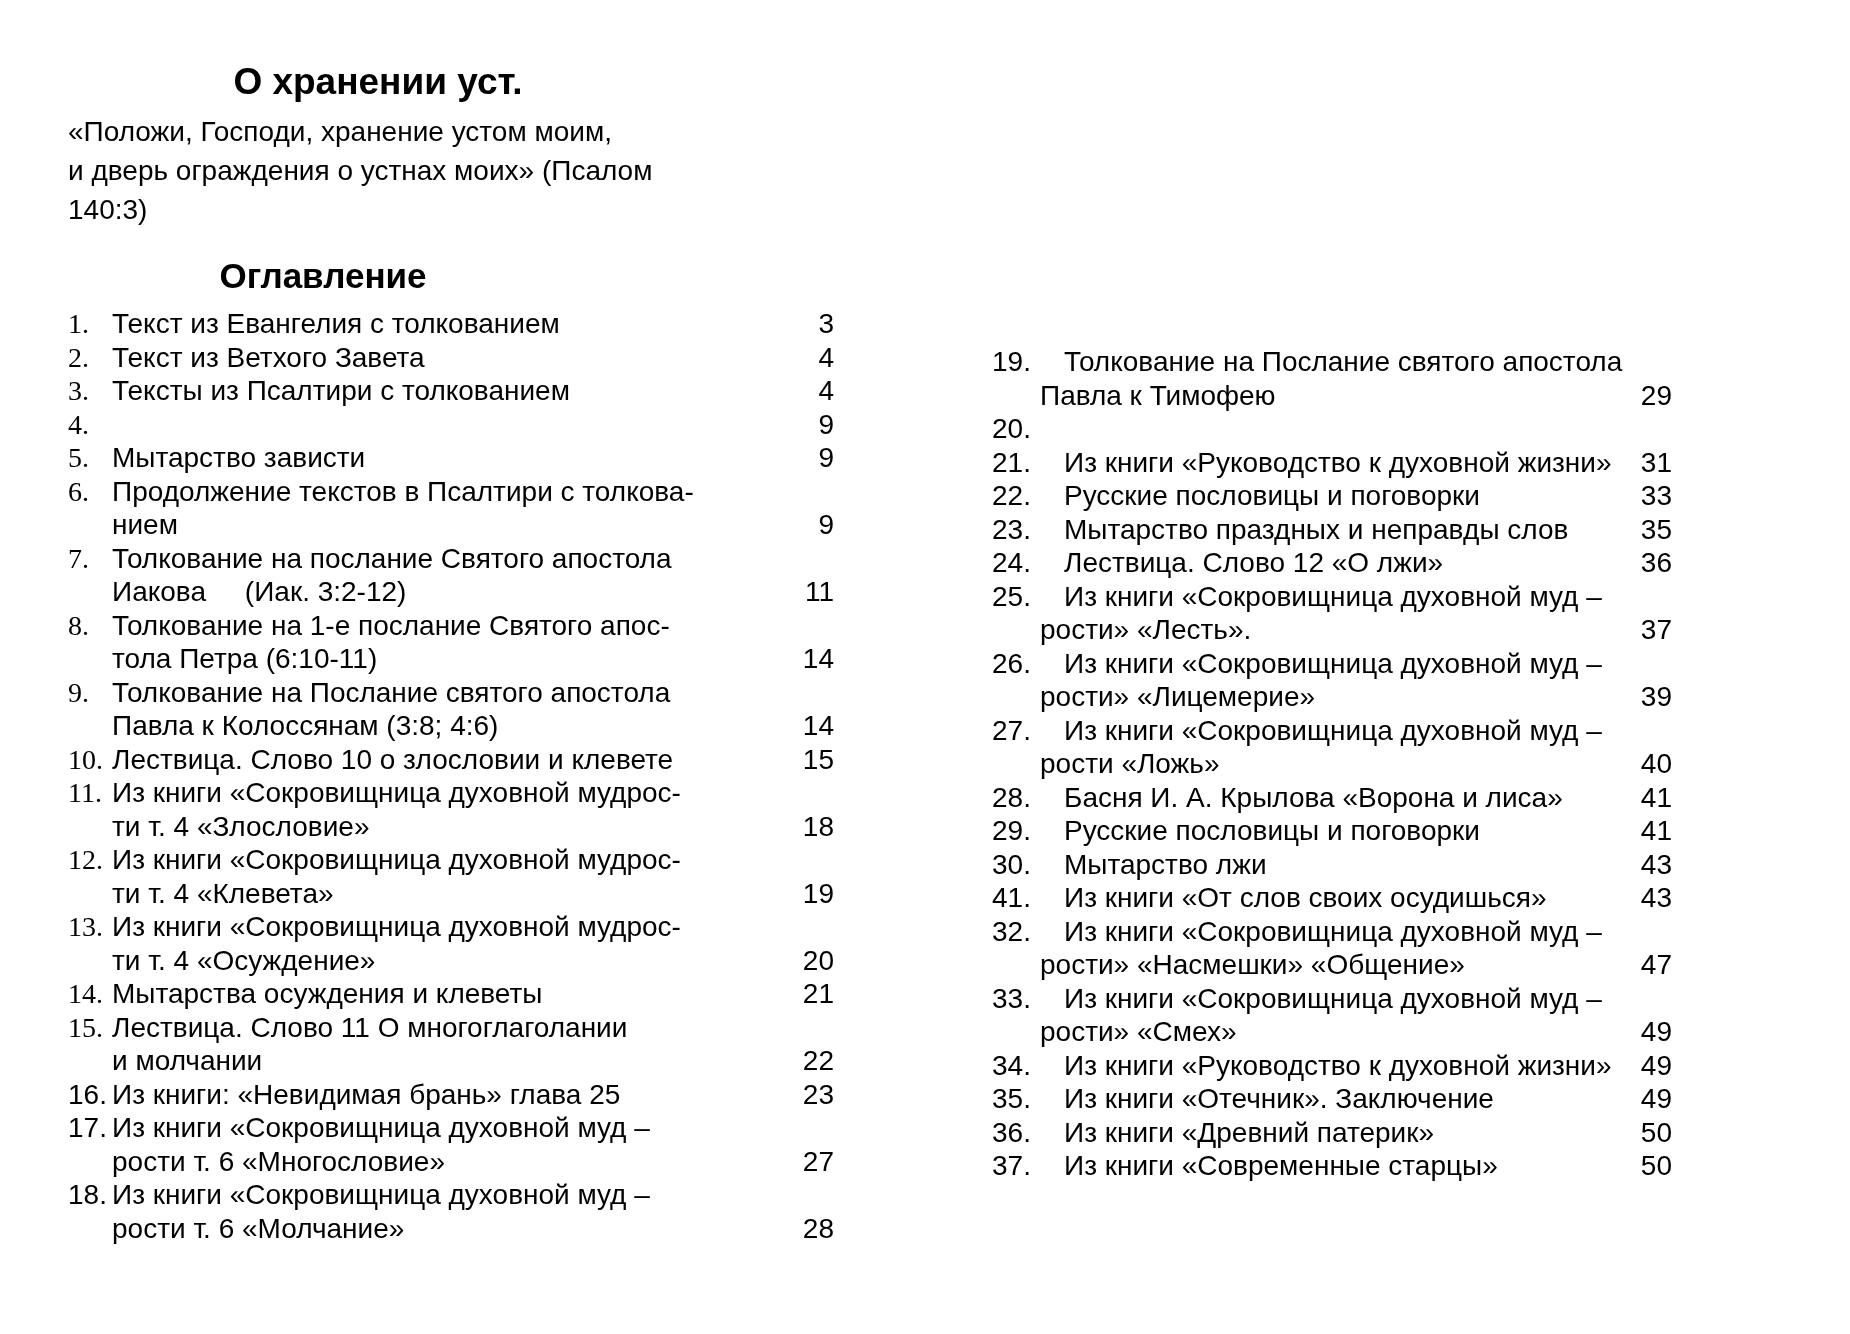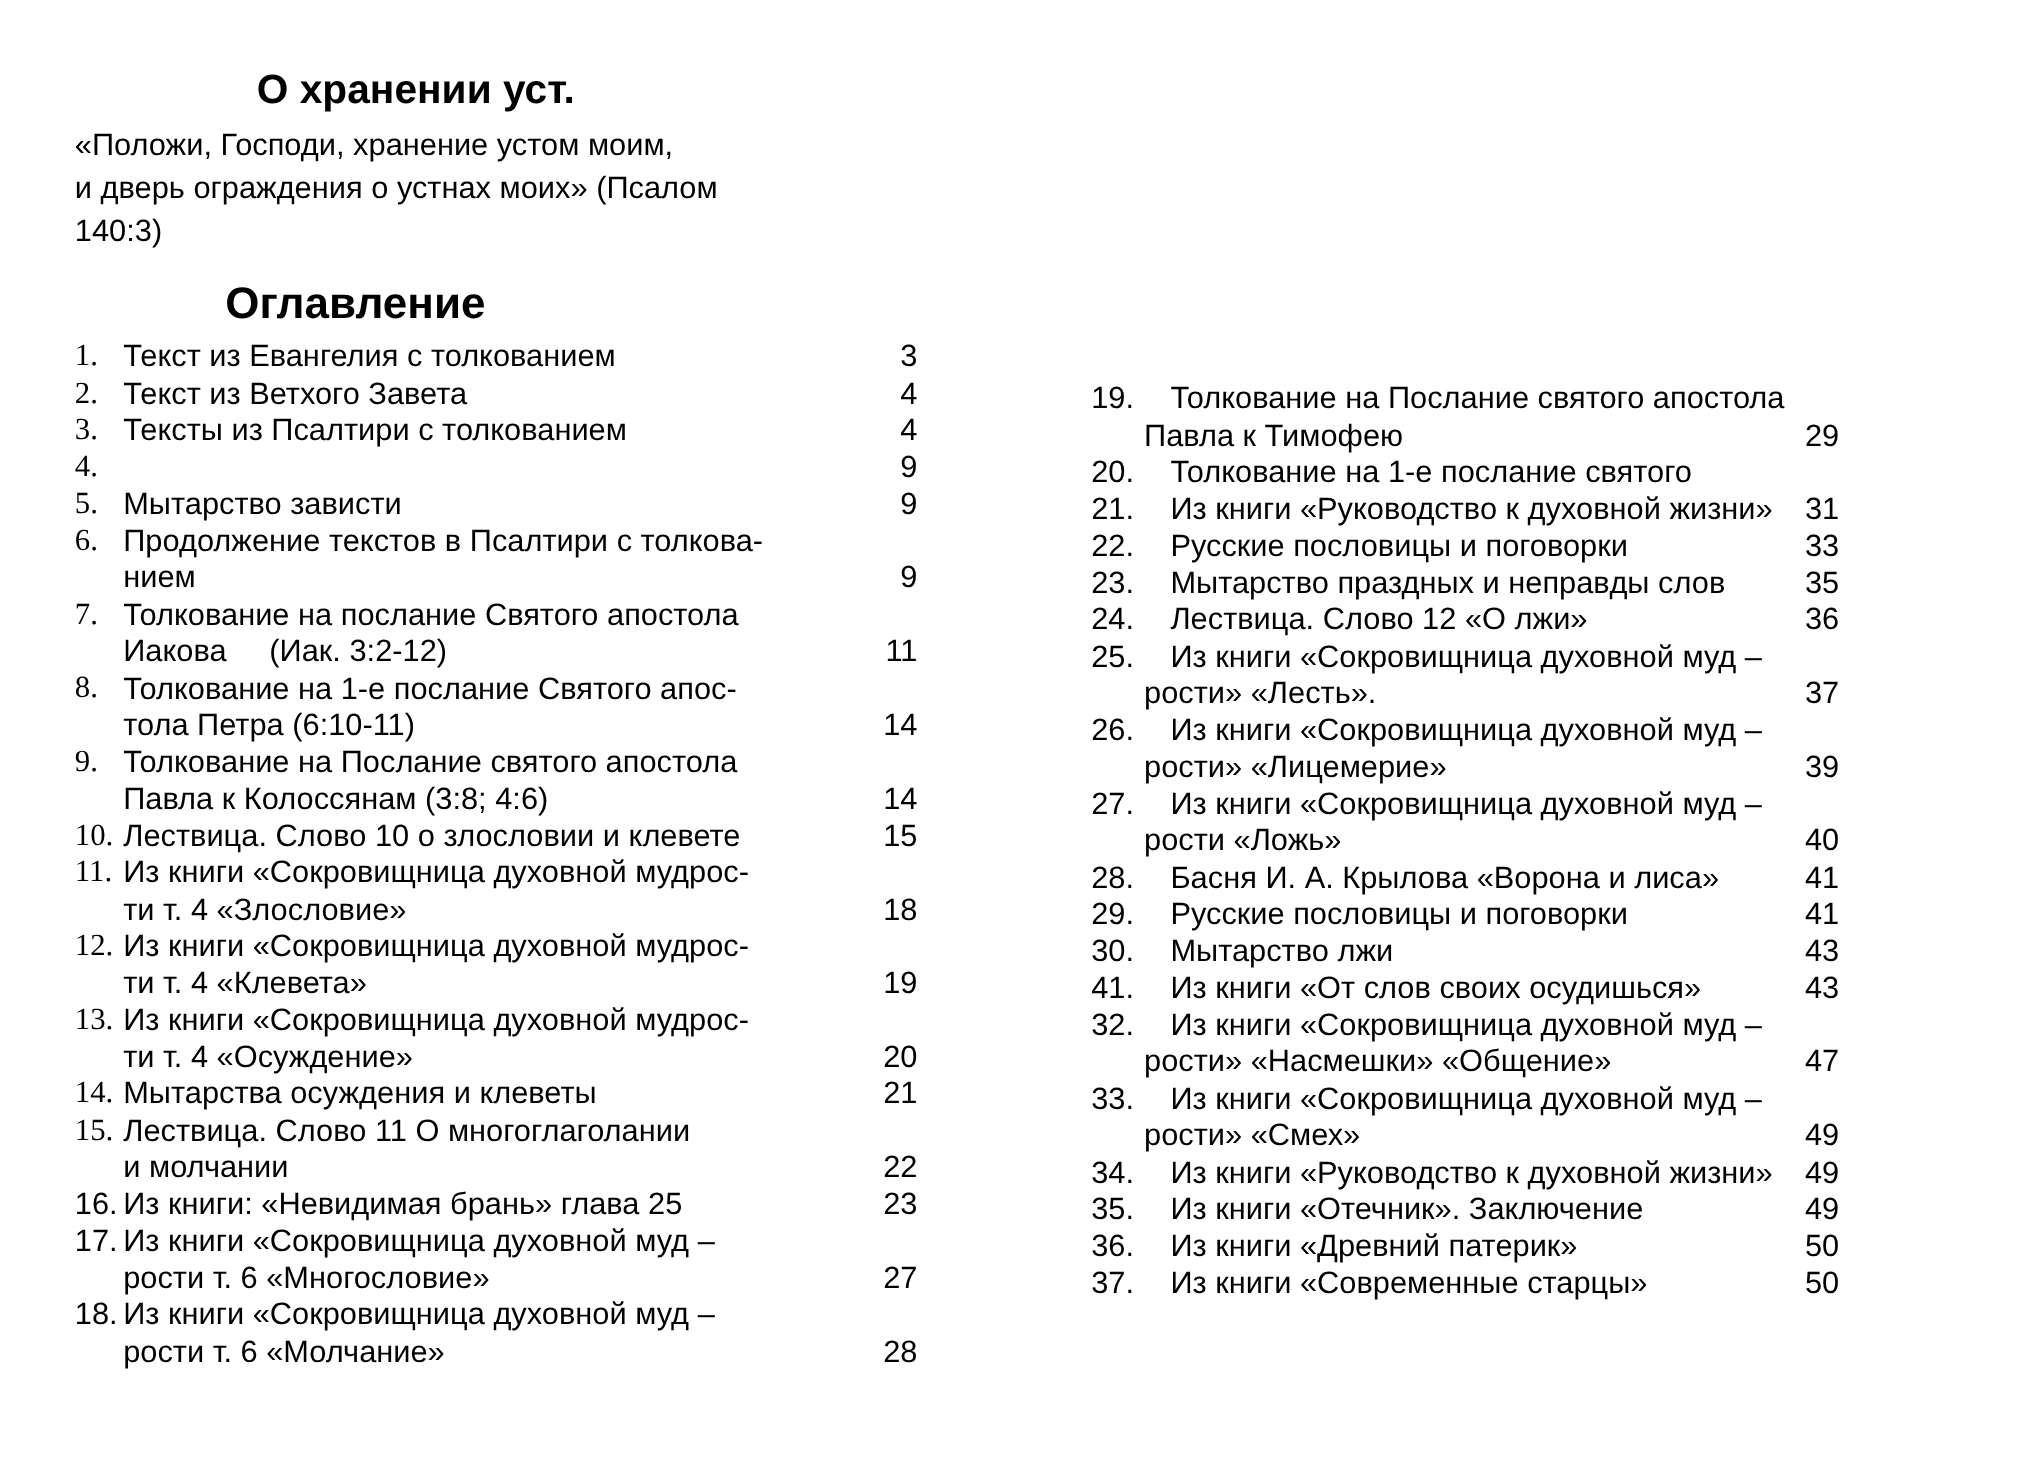--- a/index.html
+++ b/index.html
@@ -29,21 +29,21 @@
   .epigraph {
     width: 640px;
     text-align: left;
     font-size: 28px;
     line-height: 39px;
     margin: 0 0 26px 0;
   }
   .toc-heading {
     width: 510px;
     text-align: center;
-    font-size: 40px;
+    font-size: 35px;
     font-weight: bold;
     line-height: 42px;
     margin: 0 0 10px 0;
   }
   .columns {
     display: flex;
     align-items: flex-start;
   }
   .col {
     display: block;
@@ -165,21 +165,21 @@
           <div class="row"><span class="num">18.</span><span class="txt">Из книги «Сокровищница духовной муд –</span><span class="pg"></span></div>
           <div class="row cont"><span class="num"></span><span class="txt">рости т. 6 «Молчание»</span><span class="pg">28</span></div>
         </div>
       </div>
     <div class="col col-right" id="col-right">
         <div>
           <div class="row"><span class="num">19.</span><span class="txt">Толкование на Послание святого апостола</span><span class="pg"></span></div>
           <div class="row cont"><span class="num"></span><span class="txt">Павла к Тимофею</span><span class="pg">29</span></div>
         </div>
         <div>
-          <div class="row"><span class="num">20.</span><span class="txt">Толкование на 1-е послание святого</span><span class="pg"></span></div>
+          <div class="row"><span class="num">20.</span><span class="pg"></span></div>
         </div>
         <div>
           <div class="row"><span class="num">21.</span><span class="txt">Из книги «Руководство к духовной жизни»</span><span class="pg">31</span></div>
         </div>
         <div>
           <div class="row"><span class="num">22.</span><span class="txt">Русские пословицы и поговорки</span><span class="pg">33</span></div>
         </div>
         <div>
           <div class="row"><span class="num">23.</span><span class="txt">Мытарство праздных и неправды слов</span><span class="pg">35</span></div>
         </div>

